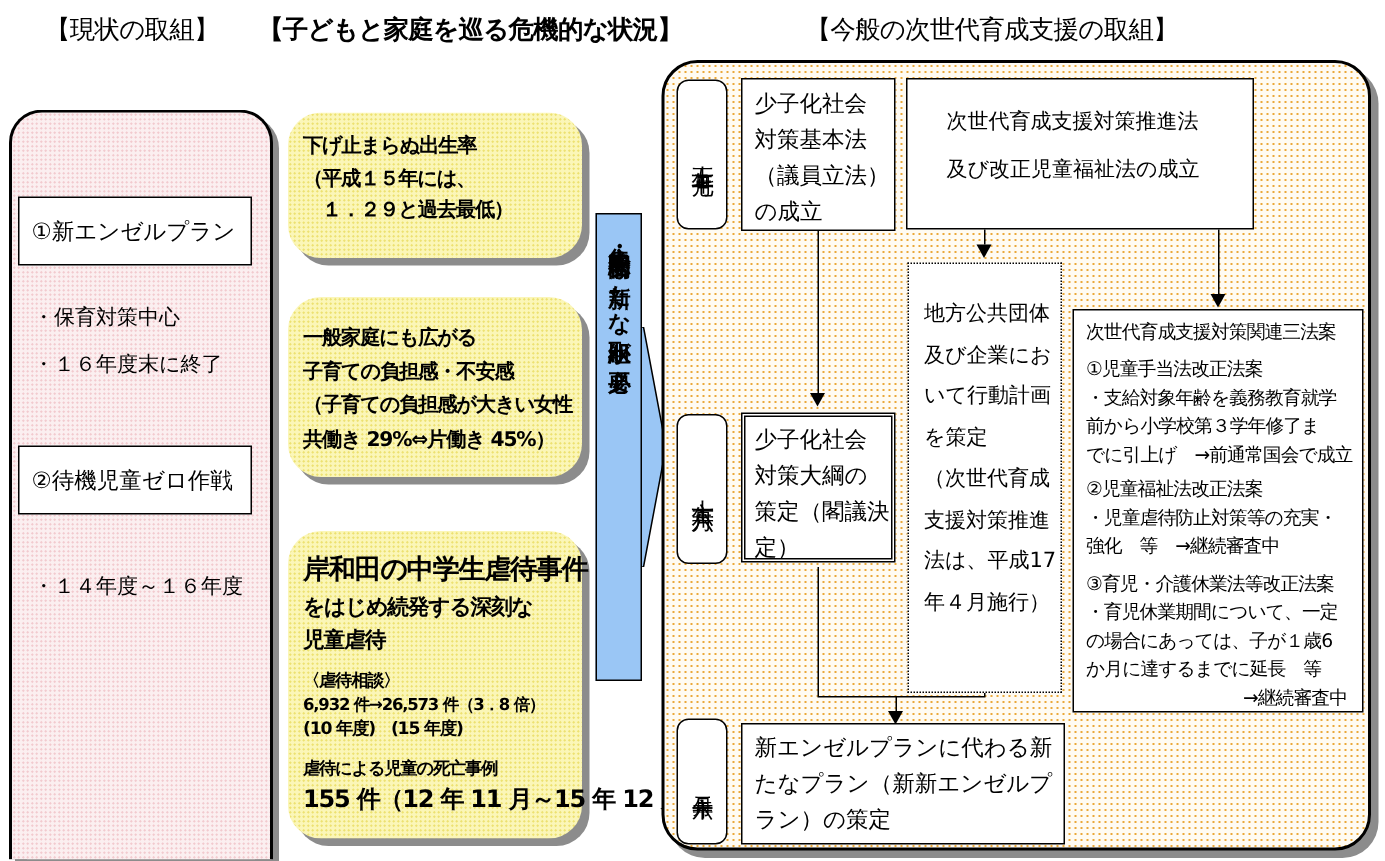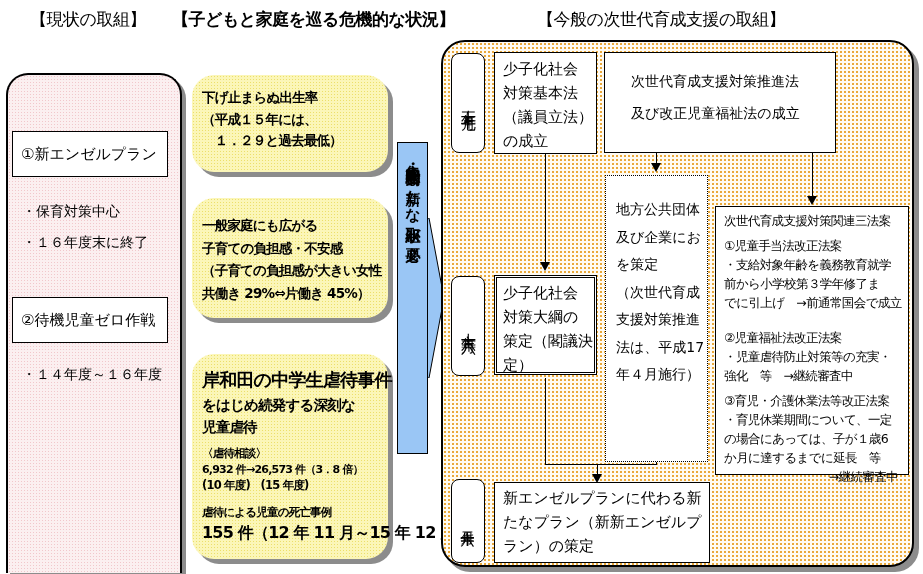--- a/index.html
+++ b/index.html
@@ -75,21 +75,21 @@
 
 <div class="abs pink-panel"></div>
 <div class="abs plain-box" style="left:12px;top:131px;width:156px;height:46px;">
   <span>①新エンゼルプラン</span>
 </div>
 <div class="abs bullet-text" style="left:22px;top:203px;">・保育対策中心</div>
 <div class="abs bullet-text" style="left:22px;top:234px;">・１６年度末に終了</div>
 <div class="abs plain-box" style="left:12px;top:297px;width:156px;height:46px;">
   <span>②待機児童ゼロ作戦</span>
 </div>
-<div class="abs bullet-text" style="left:22px;top:366px;">・１４年度～１６年度</div>
+<div class="abs bullet-text" style="left:22px;top:382px;">・１４年度～１６年度</div>
 
 <div class="abs yellow" style="left:192px;top:55px;width:196px;height:97px;">
   <span class="line">下げ止まらぬ出生率</span>
   <span class="line">（平成１５年には、</span>
   <span class="line">　１．２９と過去最低）</span>
 </div>
 <div class="abs yellow" style="left:192px;top:178px;width:196px;height:120px;padding-top:16px;line-height:1.68;">
   <span class="line">一般家庭にも広がる</span>
   <span class="line">子育ての負担感・不安感</span>
   <span class="line">（子育ての負担感が大きい女性</span>
@@ -139,32 +139,33 @@
 
 <div class="abs wbox dbl" style="left:494px;top:275px;width:103px;height:100px;padding:3px 0 0 6px;line-height:1.6;">
   <span class="line">少子化社会</span>
   <span class="line">対策大綱の</span>
   <span class="line">策定（閣議決</span>
   <span class="line">定）</span>
 </div>
 <div class="abs wbox dotted" style="left:605px;top:175px;width:103px;height:287px;font-size:14px;line-height:1.97;padding:20px 0 0 10px;">
   <span class="line">地方公共団体</span>
   <span class="line">及び企業にお</span>
+  <span class="line">いて行動計画</span>
   <span class="line">を策定</span>
   <span class="line">（次世代育成</span>
   <span class="line">支援対策推進</span>
   <span class="line">法は、平成17</span>
   <span class="line">年４月施行）</span>
 </div>
 <div class="abs wbox small" style="left:715px;top:206px;width:194px;height:269px;padding:4px 2px 0 8px;">
   <span class="line" style="margin-bottom:6px;">次世代育成支援対策関連三法案</span>
   <span class="line">①児童手当法改正法案</span>
   <span class="line">・支給対象年齢を義務教育就学</span>
   <span class="line">前から小学校第３学年修了ま</span>
-  <span class="line" style="margin-bottom:16px;">でに引上げ　→前通常国会で成立</span>
+  <span class="line" style="margin-bottom:4px;">でに引上げ　→前通常国会で成立</span>
   <span class="line">②児童福祉法改正法案</span>
   <span class="line">・児童虐待防止対策等の充実・</span>
   <span class="line" style="margin-bottom:6px;">強化　等　→継続審査中</span>
   <span class="line">③育児・介護休業法等改正法案</span>
   <span class="line">・育児休業期間について、一定</span>
   <span class="line">の場合にあっては、子が１歳6</span>
   <span class="line">か月に達するまでに延長　等</span>
   <span class="line" style="text-align:right;padding-right:8px;">→継続審査中</span>
 </div>
 

